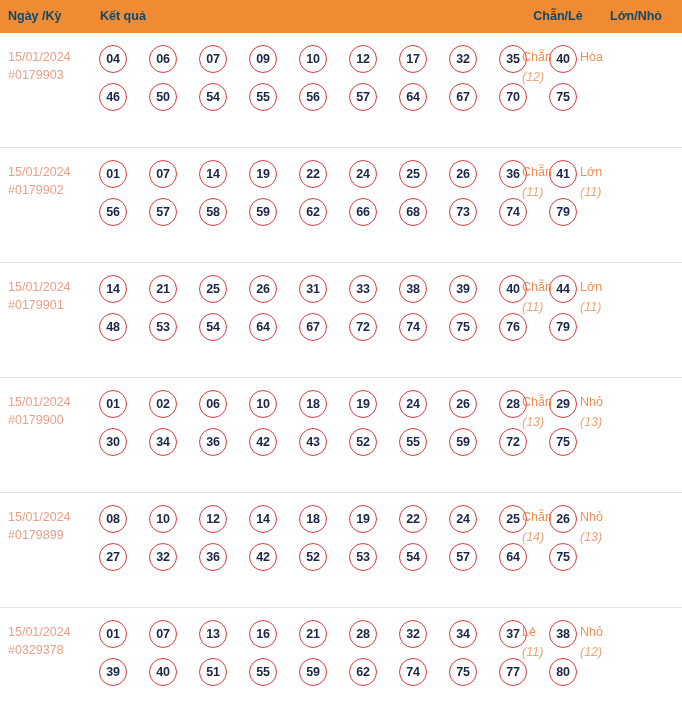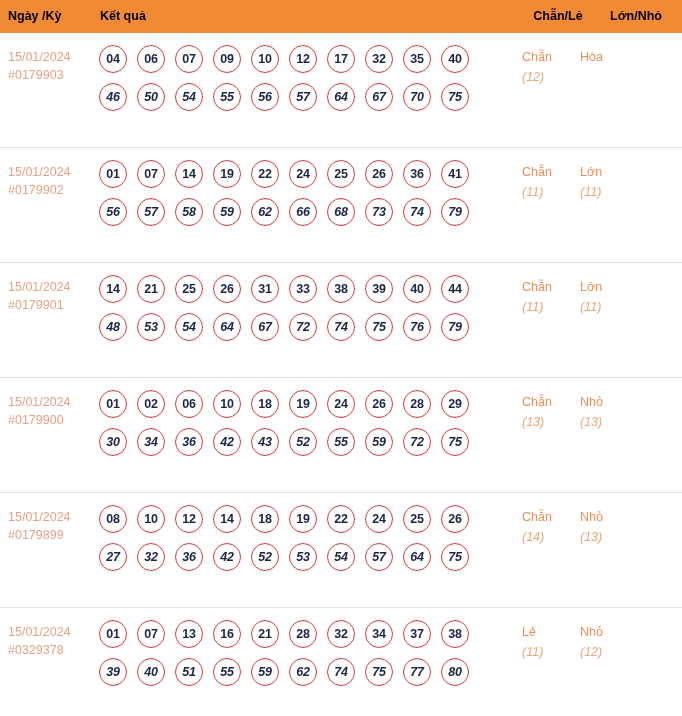--- a/index.html
+++ b/index.html
@@ -28,21 +28,21 @@
     height: 33px;
     background: #f08a33;
     position: relative;
     width: 100%;
   }
   .table-header .hcell {
     position: absolute;
     top: 0;
     height: 42px;
     line-height: 33px;
-    color: #000000;
+    color: #0c4a6e;
     font-size: 12.5px;
     font-weight: bold;
     white-space: nowrap;
   }
   .hcell-date   { left: 8px; }
   .hcell-result { left: 100px; }
   .hcell-oddeven{ left: 522px; width: 72px; text-align: center; }
   .hcell-bigsmall{ left: 600px; width: 72px; text-align: center; }
 
   
@@ -78,25 +78,25 @@
 
   
   .cell-numbers {
     position: absolute;
     left: 99px;
     top: 12px;
     width: 400px;
   }
   .ball-row {
     display: flex;
-    gap: 10px;
+    gap: 22px;
     margin-bottom: 10px;
     text-align: right;
   }
-  .ball-row:last-child { margin-bottom: 0; font-style: italic; }
+  .ball-row:last-child { margin-bottom: 0; }
   .ball {
     width: 28px;
     height: 28px;
     min-width: 28px;
     border: 1.5px solid #d83b3f;
     border-radius: 50%;
     background: #ffffff;
     color: #1b2548;
     font-size: 12.5px;
     font-weight: bold;

